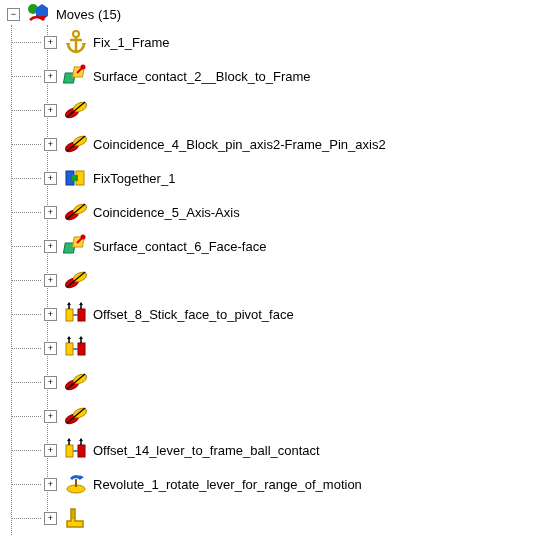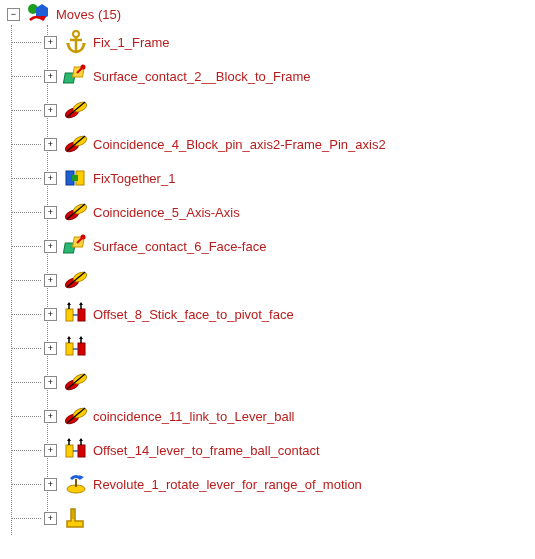--- a/index.html
+++ b/index.html
@@ -78,21 +78,21 @@
     width: 26px;
     height: 26px;
     display: flex;
     align-items: center;
     justify-content: center;
     margin-right: 4px;
     flex-shrink: 0;
   }
   .label {
     white-space: nowrap;
-    color: #b91c1c;
+    color: #000000;
   }
   svg { display: block; }
 </style>
 </head>
 <body>
 
 <svg width="0" height="0" style="position:absolute">
   <defs>
     <g id="ic-moves">
       <circle cx="7" cy="7" r="5" fill="#1e9e1e"></circle>
@@ -271,21 +271,20 @@
         </div>
       </div>
       <div class="item-row">
         <div class="hconn"></div>
         <div class="expander">+</div>
         <div class="icon-box">
           <svg width="26" height="26">
             <use href="#ic-coincidence"></use>
           </svg>
         </div>
-        <span class="label">coincidence_11_link_to_Lever_ball</span>
       </div>
       <div class="item-row">
         <div class="hconn"></div>
         <div class="expander">+</div>
         <div class="icon-box">
           <svg width="26" height="26">
             <use href="#ic-offset"></use>
           </svg>
         </div>
         <span class="label">Offset_14_lever_to_frame_ball_contact</span>

